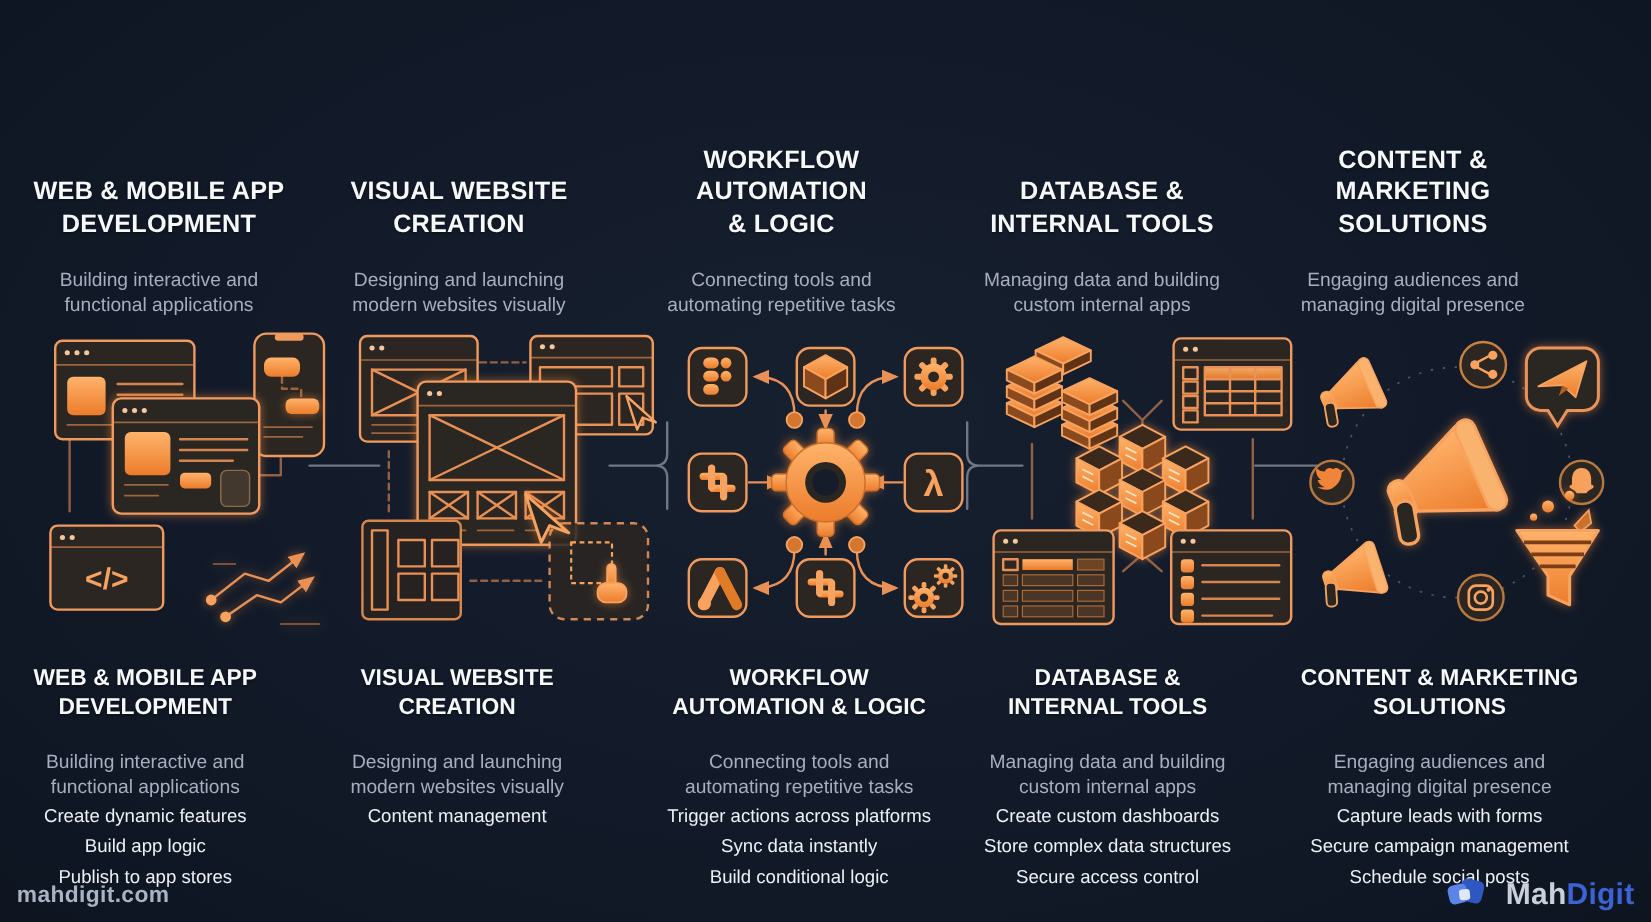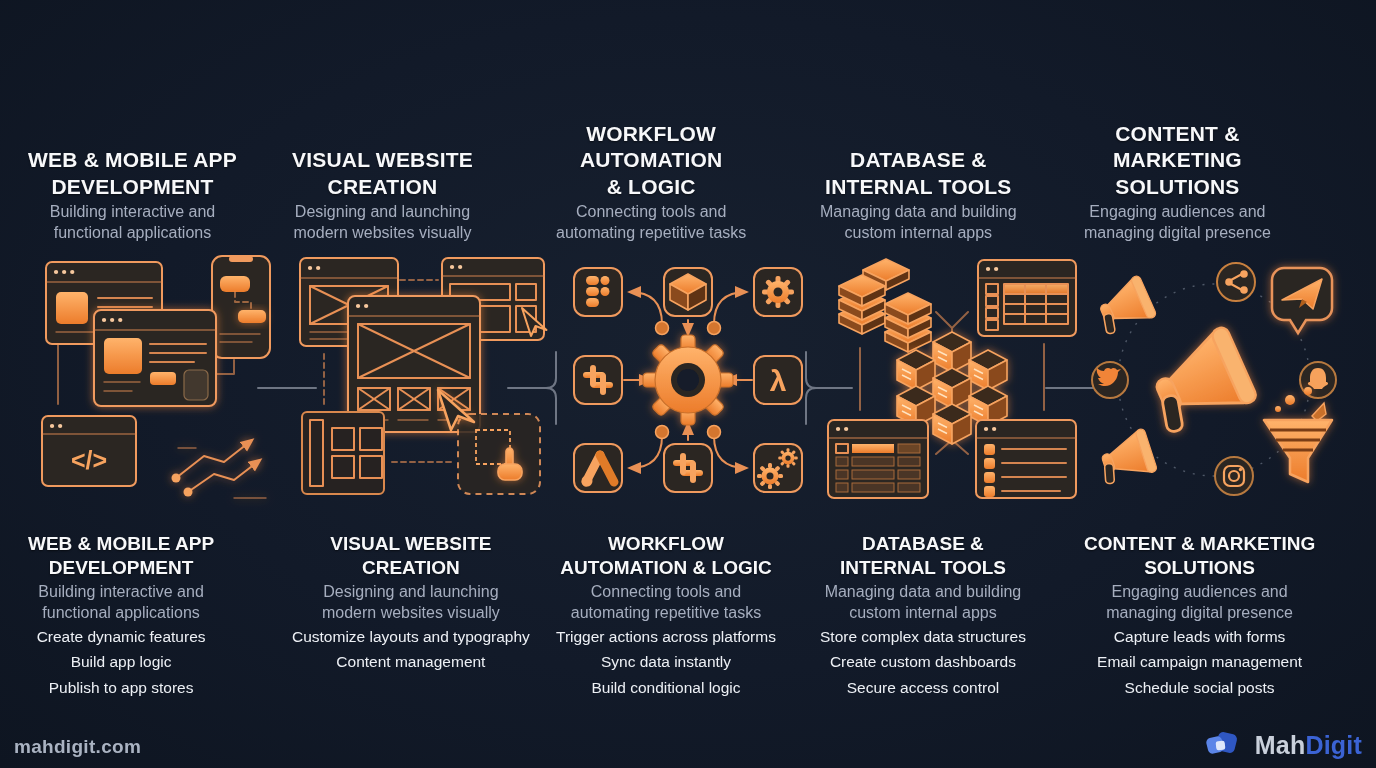--- a/index.html
+++ b/index.html
@@ -10,21 +10,21 @@
   }
   .canvas {
     position:relative; width:1376px; height:768px;
     background:radial-gradient(ellipse at 50% 45%, #17202f 0%, #121a29 55%, #0e1521 100%);
   }
   .columns { position:absolute; top:0; left:28px; width:1320px; display:flex; }
   .col { width:264px; display:flex; flex-direction:column; align-items:flex-start; text-align:center; }
   .top-block { padding-top:104px; }
   .title-box { height:96px; display:flex; align-items:flex-end; justify-content:center; }
   .tt { font-size:21px; line-height:1.26; font-weight:700; color:#f7f8fa; white-space:pre-line; letter-spacing:.2px; text-shadow:0 1px 2px rgba(0,0,0,.55); }
-  .sub { margin-top:2px; font-size:16px; line-height:1.31; color:#a6aebf; white-space:pre-line; }
+  .sub { margin-top:24px; font-size:16px; line-height:1.31; color:#a6aebf; white-space:pre-line; }
   .art { width:264px; height:256px; margin-top:8px; }
   .art svg { width:100%; height:100%; display:block; }
   .bottom-block { margin-top:24px; }
   .bt-box { height:48px; display:flex; align-items:flex-end; justify-content:center; }
   .bt { font-size:19px; line-height:1.26; font-weight:700; color:#f7f8fa; white-space:pre-line; text-shadow:0 1px 2px rgba(0,0,0,.55); }
   .bullets { list-style:none; }
   .bullets li { font-size:15.5px; line-height:25.5px; color:#edf0f5; }
   
   .site-url { position:absolute; left:14px; bottom:10px; font-size:19px; font-weight:700; color:#aab3c2; letter-spacing:.3px; }
   .brand { position:absolute; right:14px; bottom:8px; display:flex; align-items:center; gap:16px; }
@@ -207,21 +207,20 @@
         </svg>
       </div>
       <div class="bottom-block">
         <div class="bt-box">
             <h3 class="bt">VISUAL WEBSITE
 CREATION</h3>
           </div>
         <p class="sub">Designing and launching
 modern websites visually</p>
         <ul class="bullets">
-          <li>Customize layouts and typography</li>
           <li>Content management</li>
         </ul>
       </div>
     </section>
 
     <section class="col">
       <div class="top-block">
         <div class="title-box">
             <h2 class="tt">WORKFLOW
 AUTOMATION
@@ -499,22 +498,22 @@
         </svg>
       </div>
       <div class="bottom-block">
         <div class="bt-box">
             <h3 class="bt">DATABASE &amp;
 INTERNAL TOOLS</h3>
           </div>
         <p class="sub">Managing data and building
 custom internal apps</p>
         <ul class="bullets">
+          <li>Create custom dashboards</li>
           <li>Store complex data structures</li>
-          <li>Create custom dashboards</li>
           <li>Secure access control</li>
         </ul>
       </div>
     </section>
 
     <section class="col">
       <div class="top-block">
         <div class="title-box">
             <h2 class="tt">CONTENT &amp;
 MARKETING
@@ -577,21 +576,21 @@
       </div>
       <div class="bottom-block">
         <div class="bt-box">
             <h3 class="bt">CONTENT &amp; MARKETING
 SOLUTIONS</h3>
           </div>
         <p class="sub">Engaging audiences and
 managing digital presence</p>
         <ul class="bullets">
           <li>Capture leads with forms</li>
-          <li>Email campaign management</li>
+          <li>Secure campaign management</li>
           <li>Schedule social posts</li>
         </ul>
       </div>
     </section>
 
   </div>
 
   <div class="site-url">mahdigit.com</div>
   <div class="brand">
     <svg width="34" height="30" viewBox="0 0 34 30">

